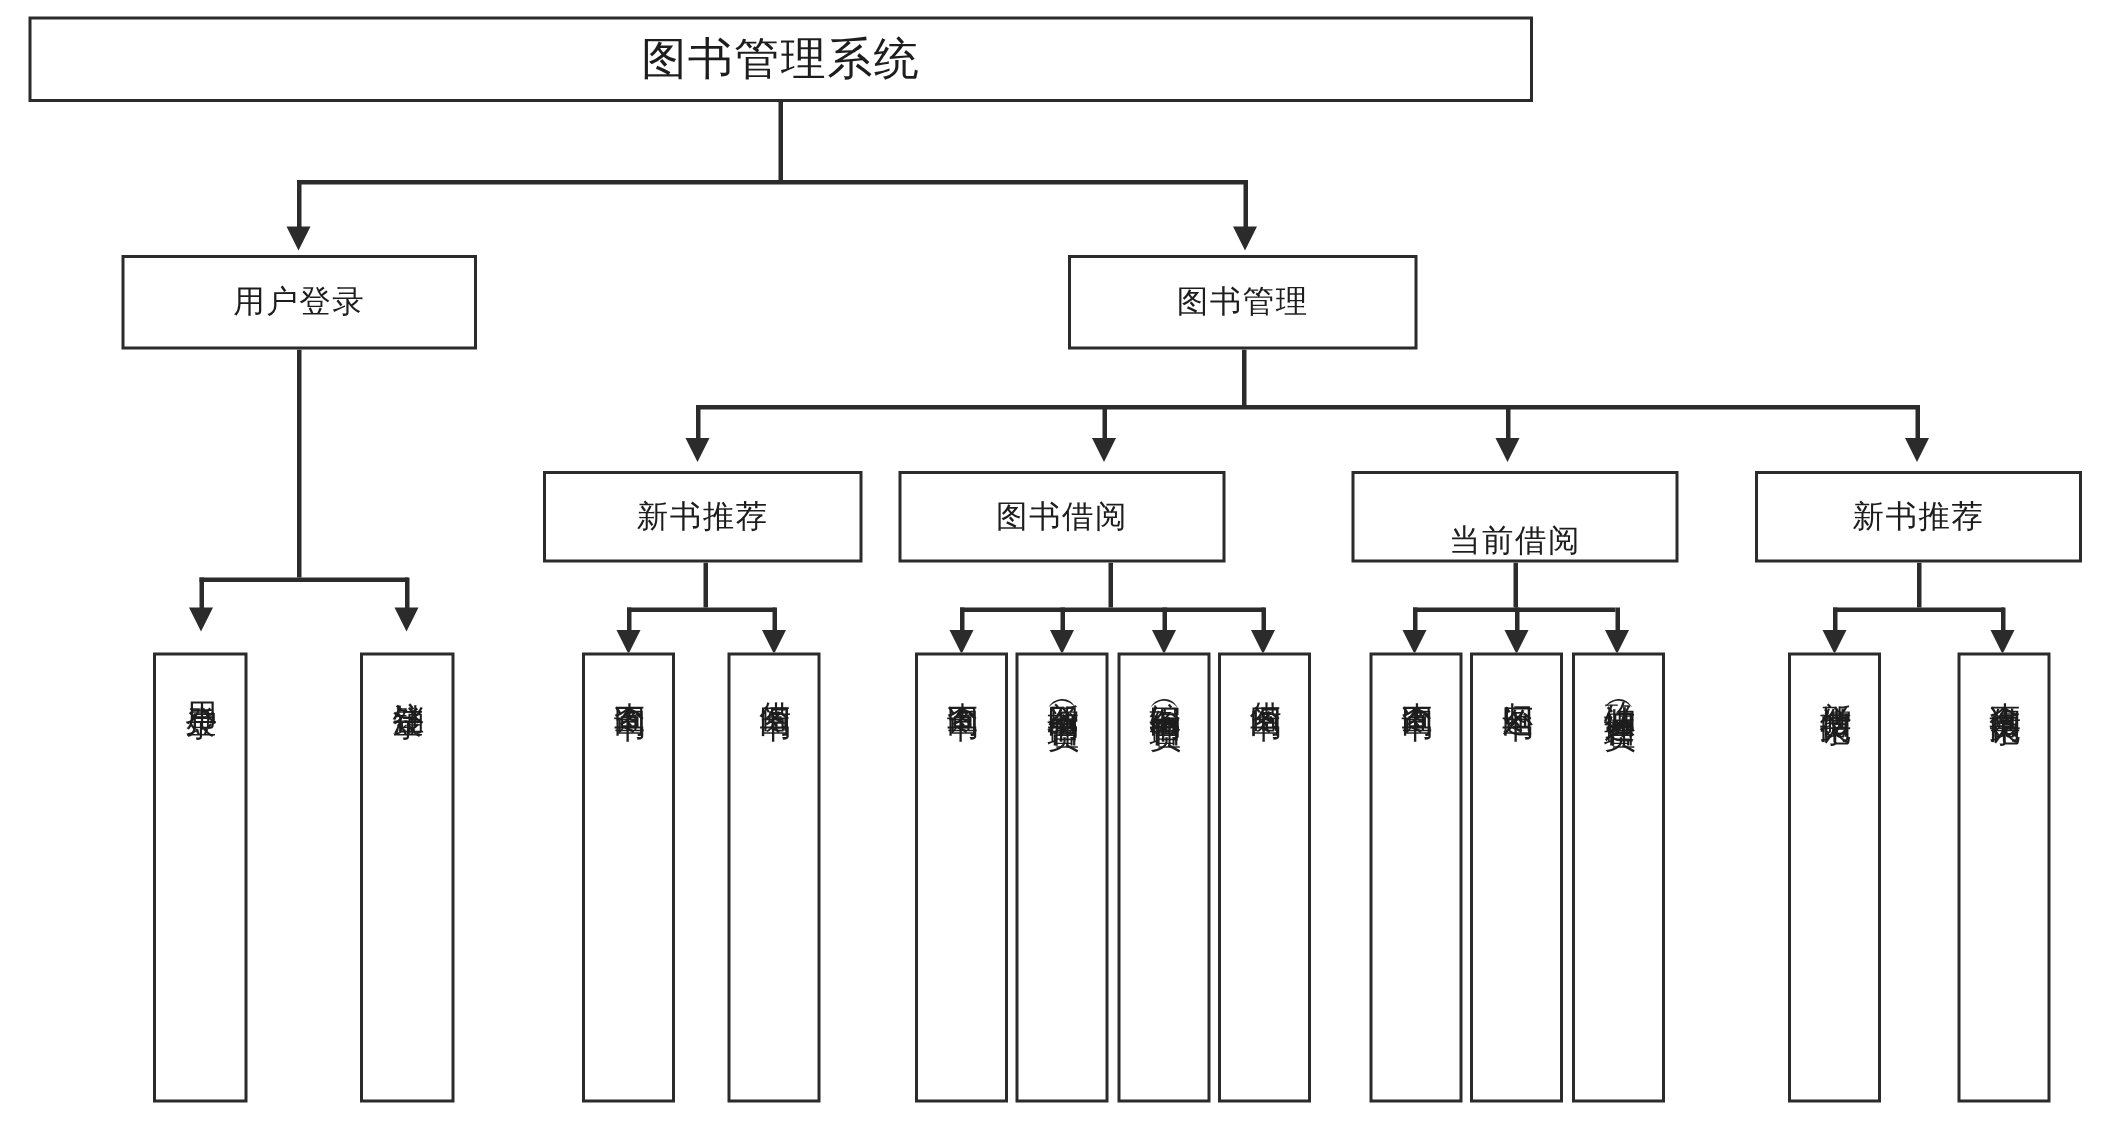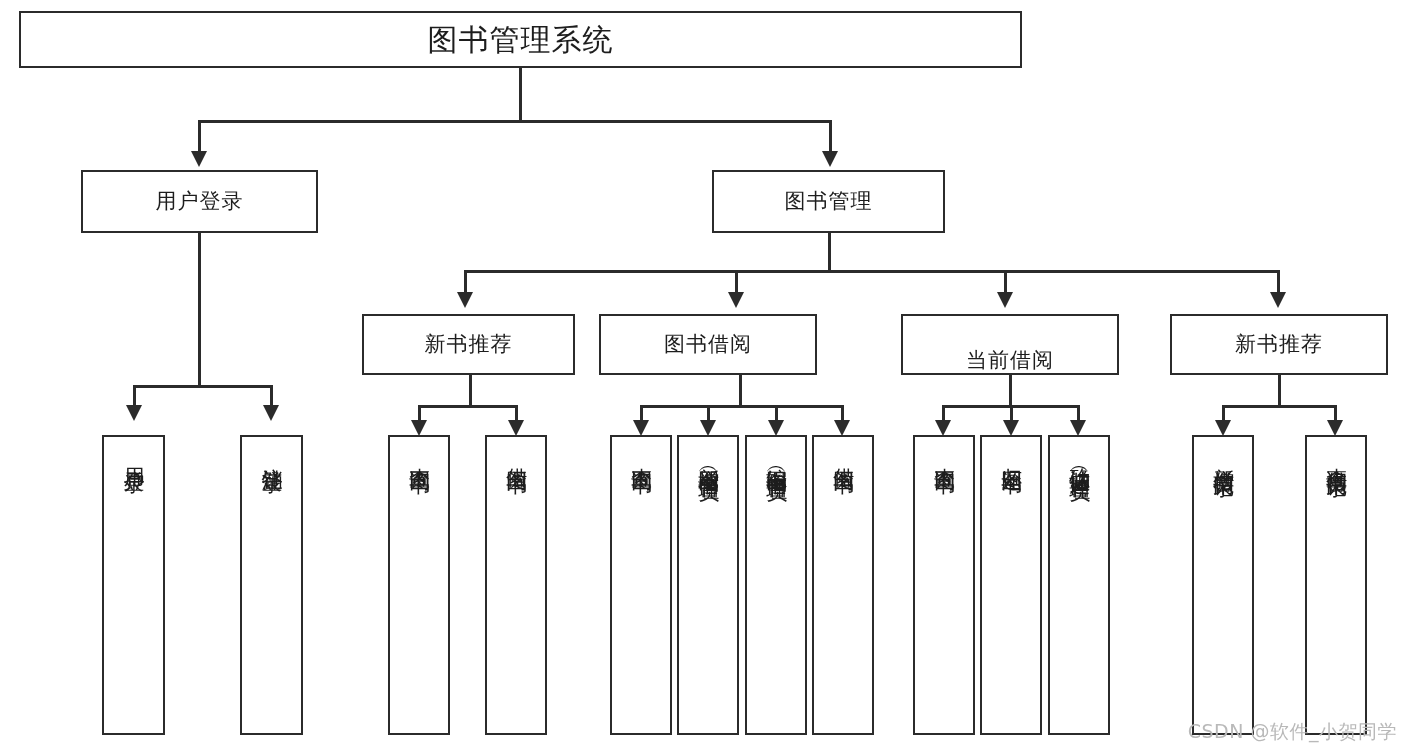--- a/index.html
+++ b/index.html
@@ -211,15 +211,14 @@
     <span class="vlabel">确认归还（管理员）</span>
   </div>
 
   <div class="node vert" style="left:1192px; top:435px; width:62px; height:300px;">
     <span class="vlabel">新增借阅记录</span>
   </div>
   <div class="node vert" style="left:1305px; top:435px; width:62px; height:300px;">
     <span class="vlabel">查询借阅记录</span>
   </div>
 
-  <div id="watermark">CSDN @软件_小贺同学</div>
 
 </div>
 
 </body></html>

